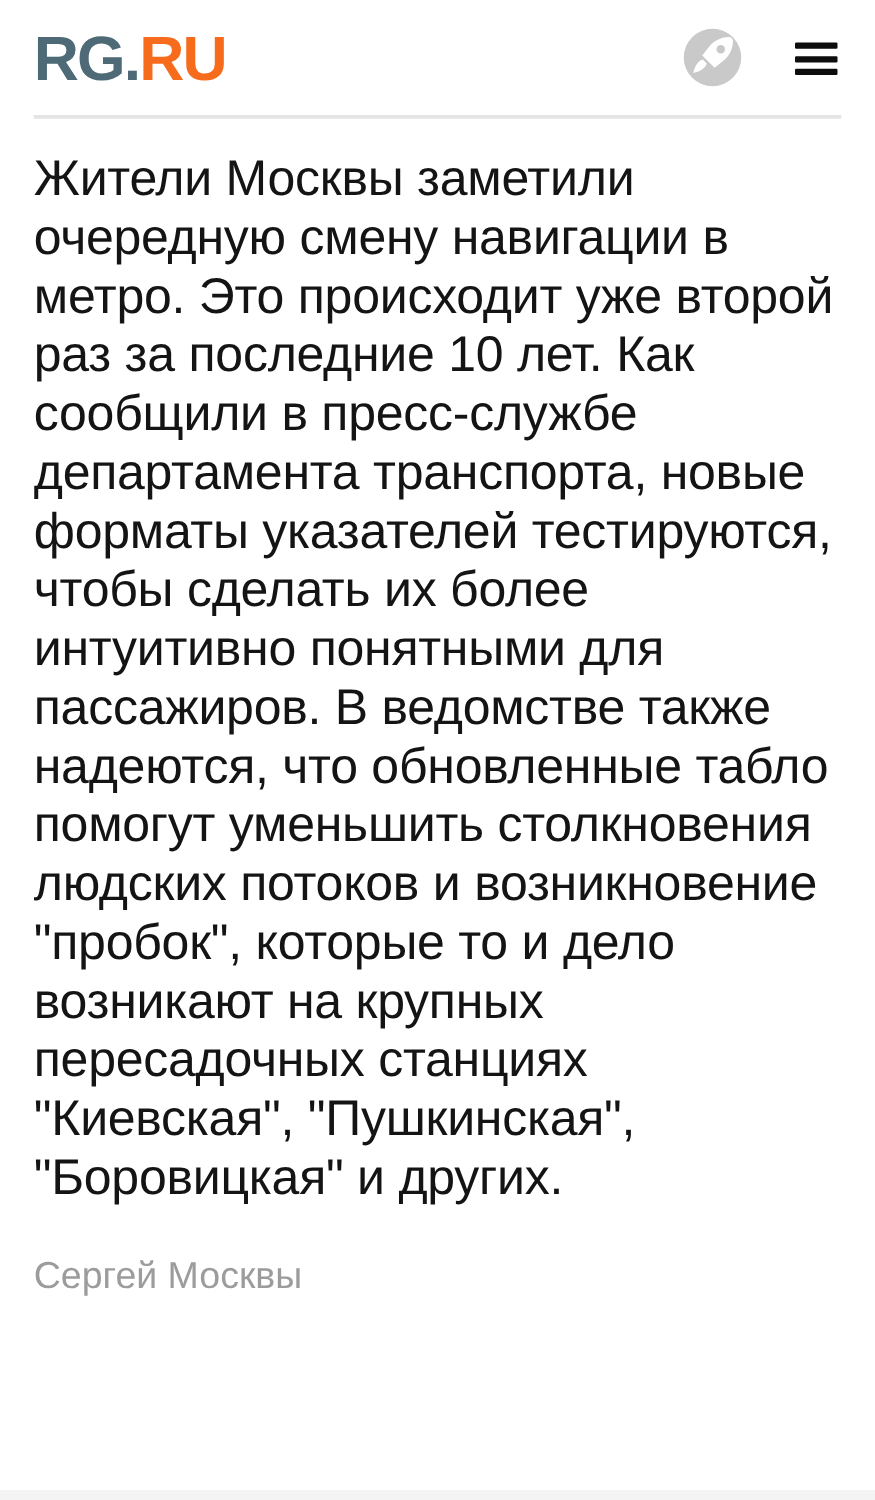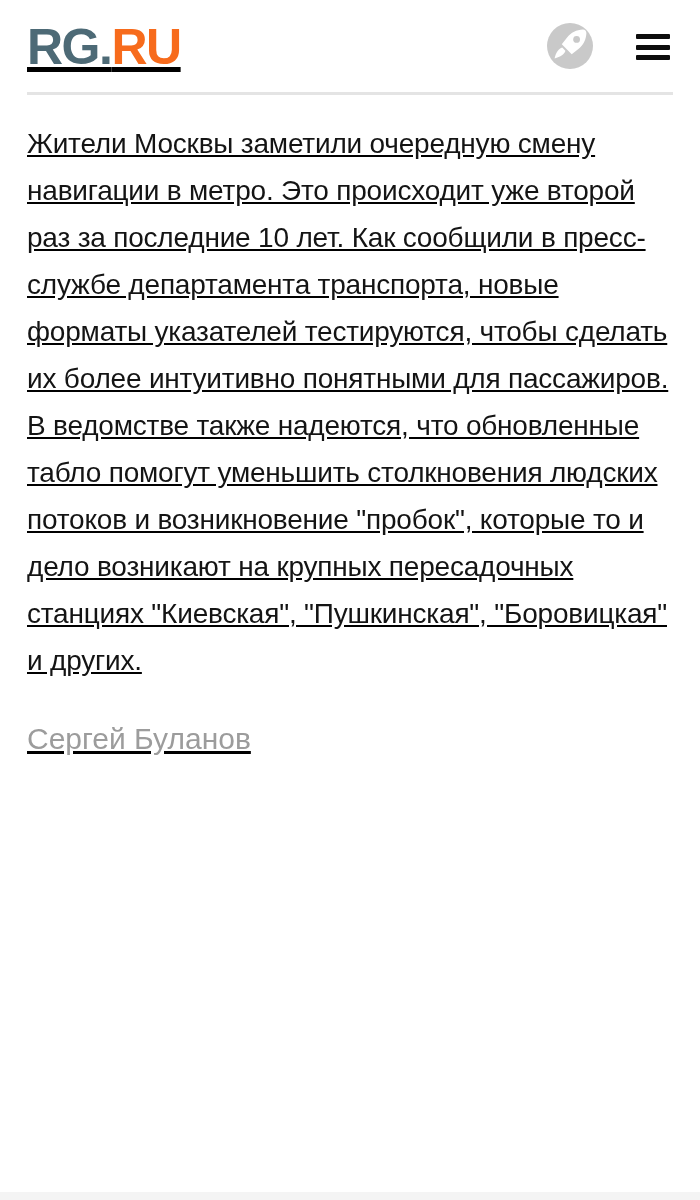--- a/index.html
+++ b/index.html
@@ -8,21 +8,20 @@
     font-family: "Liberation Sans", sans-serif;
     width: 700px;
     -webkit-font-smoothing: antialiased;
   }
   .page {
     position: relative;
     width: 700px;
     height: 1200px;
     background: #ffffff;
     overflow: hidden;
-    text-decoration: underline;
   }
   
   .header {
     height: 92px;
     display: flex;
     align-items: center;
     padding: 0 30px 0 27px;
   }
   .logo {
     font-size: 50px;
@@ -72,21 +71,21 @@
   .article-title {
     margin-top: 36px;
     font-size: 43px;
     line-height: 57px;
     font-weight: 700;
     letter-spacing: -0.6px;
     color: #000000;
   }
   .article-body {
     margin-top: 25px;
-    font-size: 28px;
+    font-size: 40px;
     line-height: 47px;
     font-weight: 400;
     letter-spacing: -0.2px;
     color: #141414;
   }
   .article-author {
     margin-top: 38px;
     font-size: 30px;
     line-height: 34px;
     color: var(--text-gray, #9C9C9C);
@@ -129,19 +128,19 @@
       <div class="bar"></div>
       <div class="bar"></div>
       <div class="bar"></div>
     </div>
   </header>
 
   <div class="divider"></div>
 
   <article class="article">
     <p class="article-body">Жители Москвы заметили очередную смену навигации в метро. Это происходит уже второй раз за последние 10 лет. Как сообщили в пресс-службе департамента транспорта, новые форматы указателей тестируются, чтобы сделать их более интуитивно понятными для пассажиров. В ведомстве также надеются, что обновленные табло помогут уменьшить столкновения людских потоков и возникновение "пробок", которые то и дело возникают на крупных пересадочных станциях "Киевская", "Пушкинская", "Боровицкая" и других.</p>
-    <div class="article-author">Сергей Буланов</div>
+    <div class="article-author">Сергей Москвы</div>
 
   </article>
 
   <div class="bottom-strip"></div>
 
 </div>
 
 </body></html>

